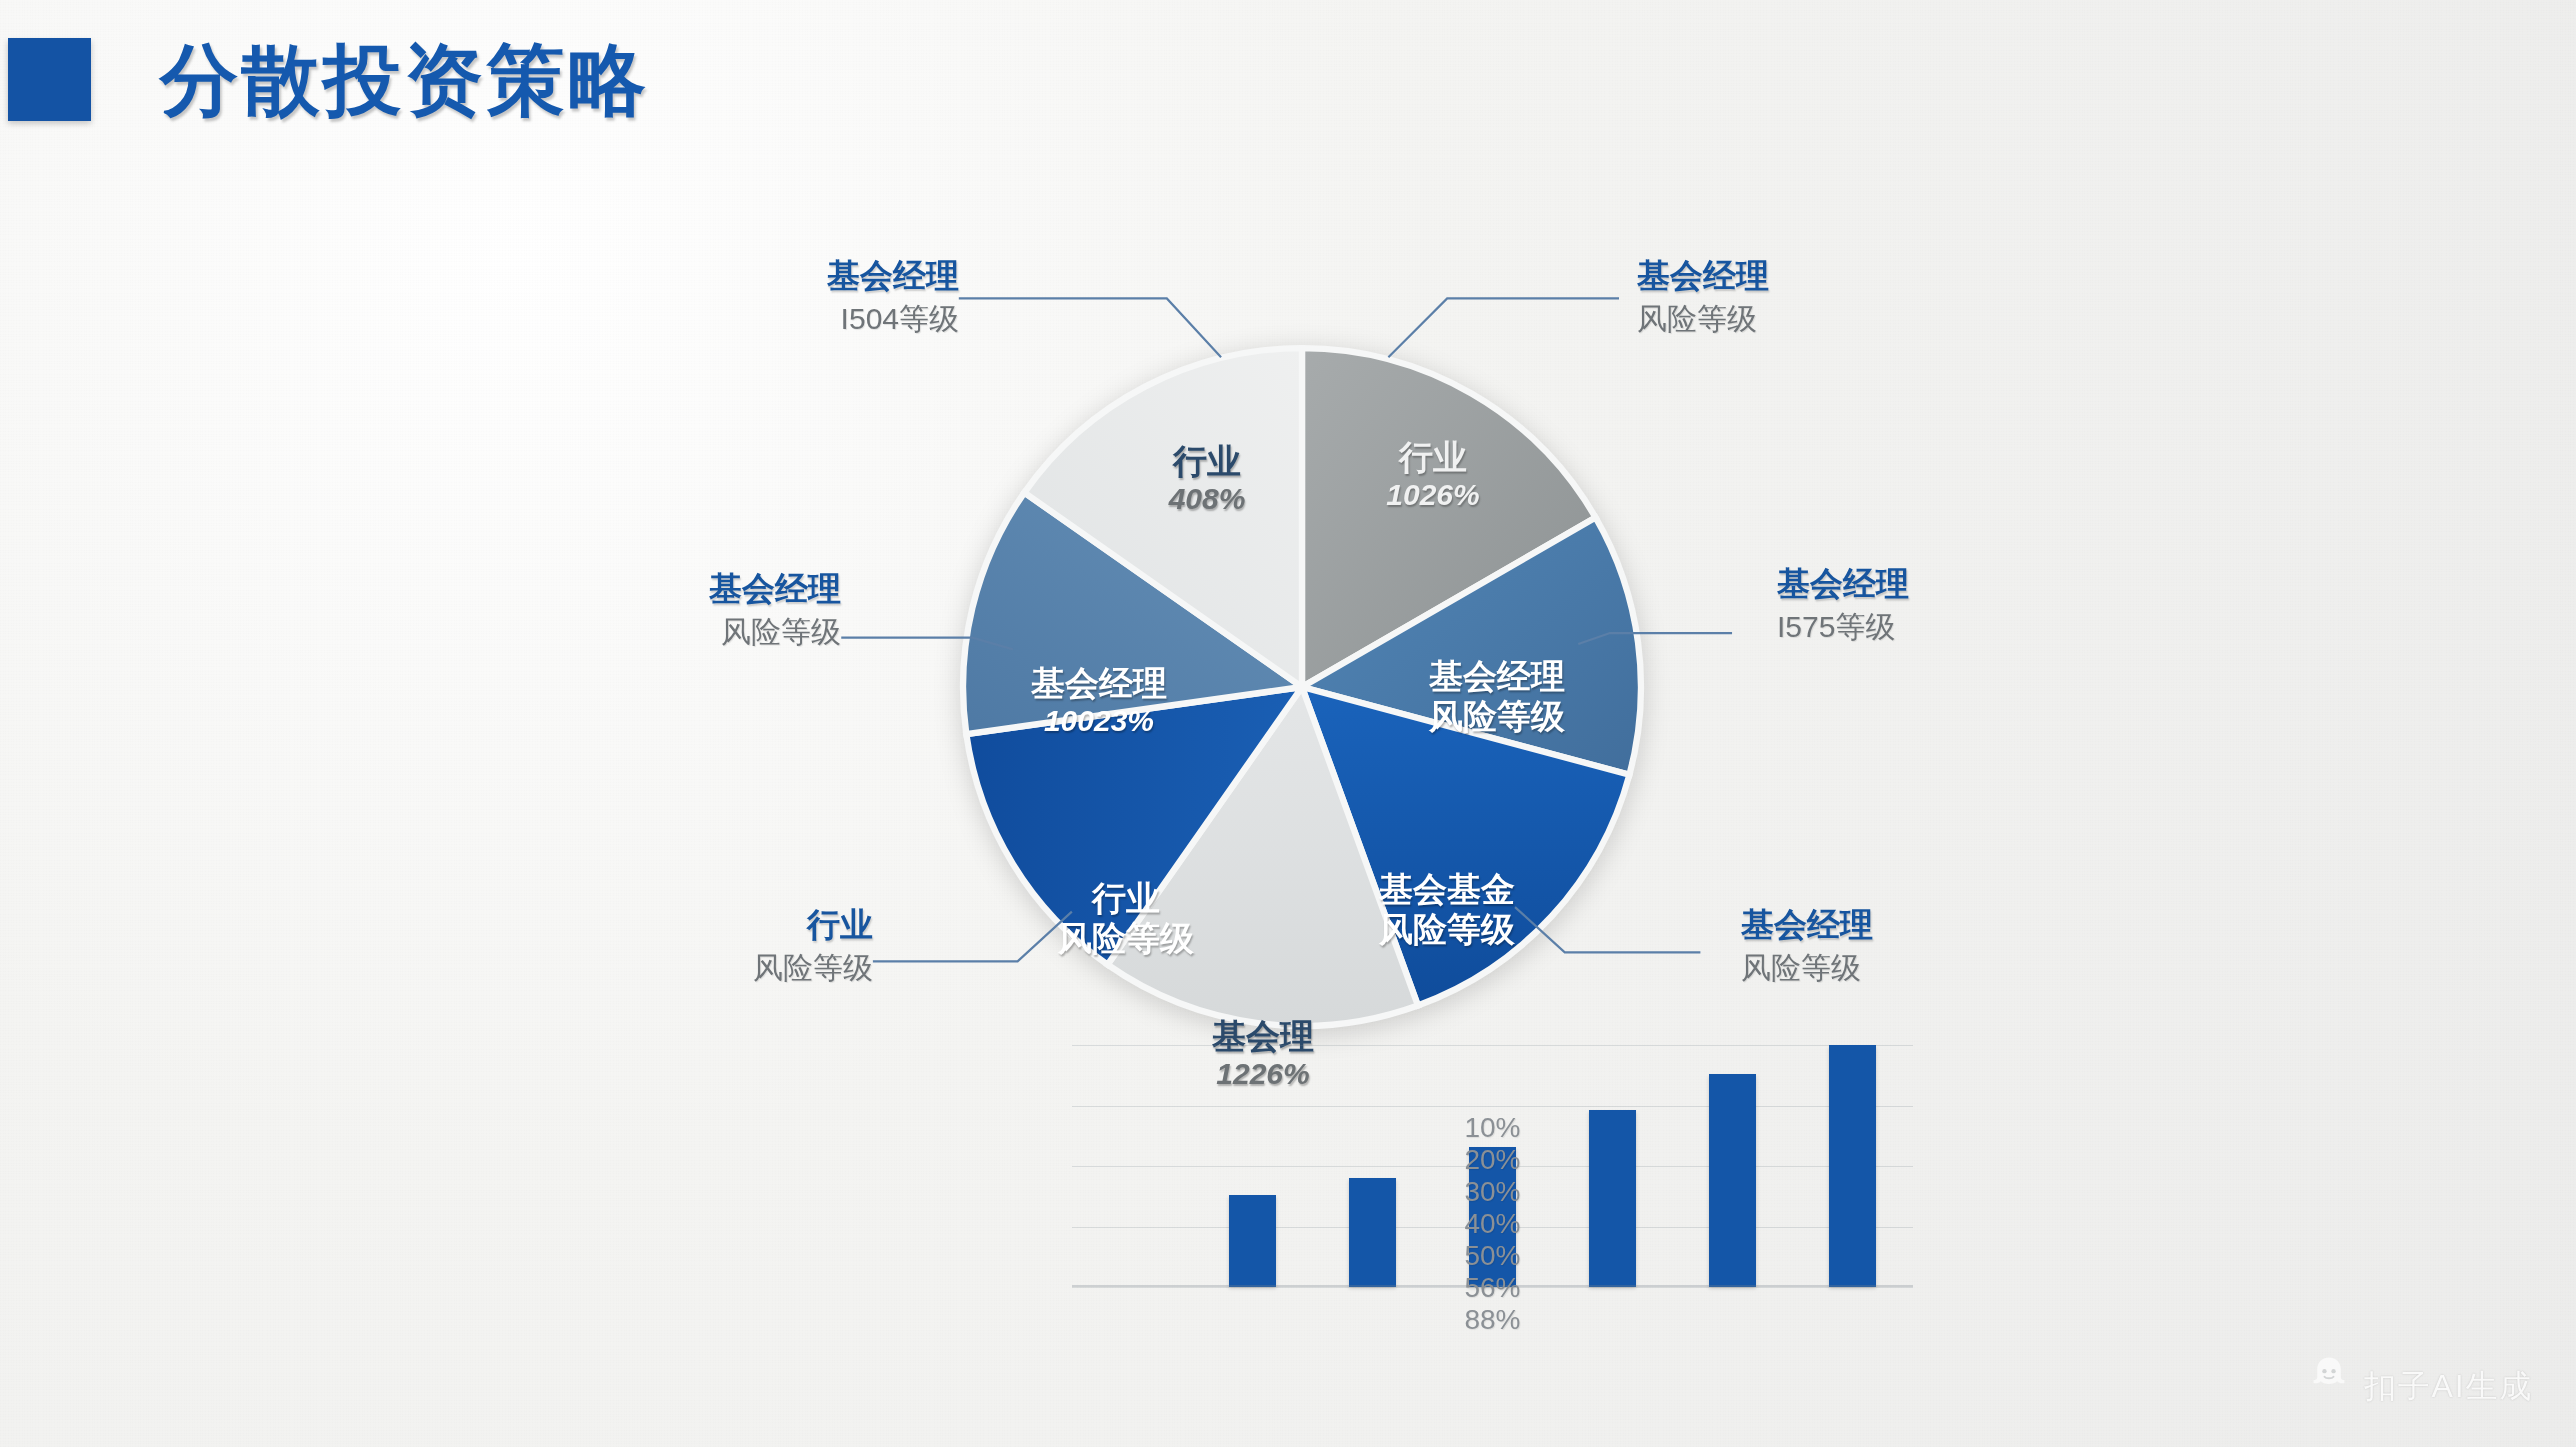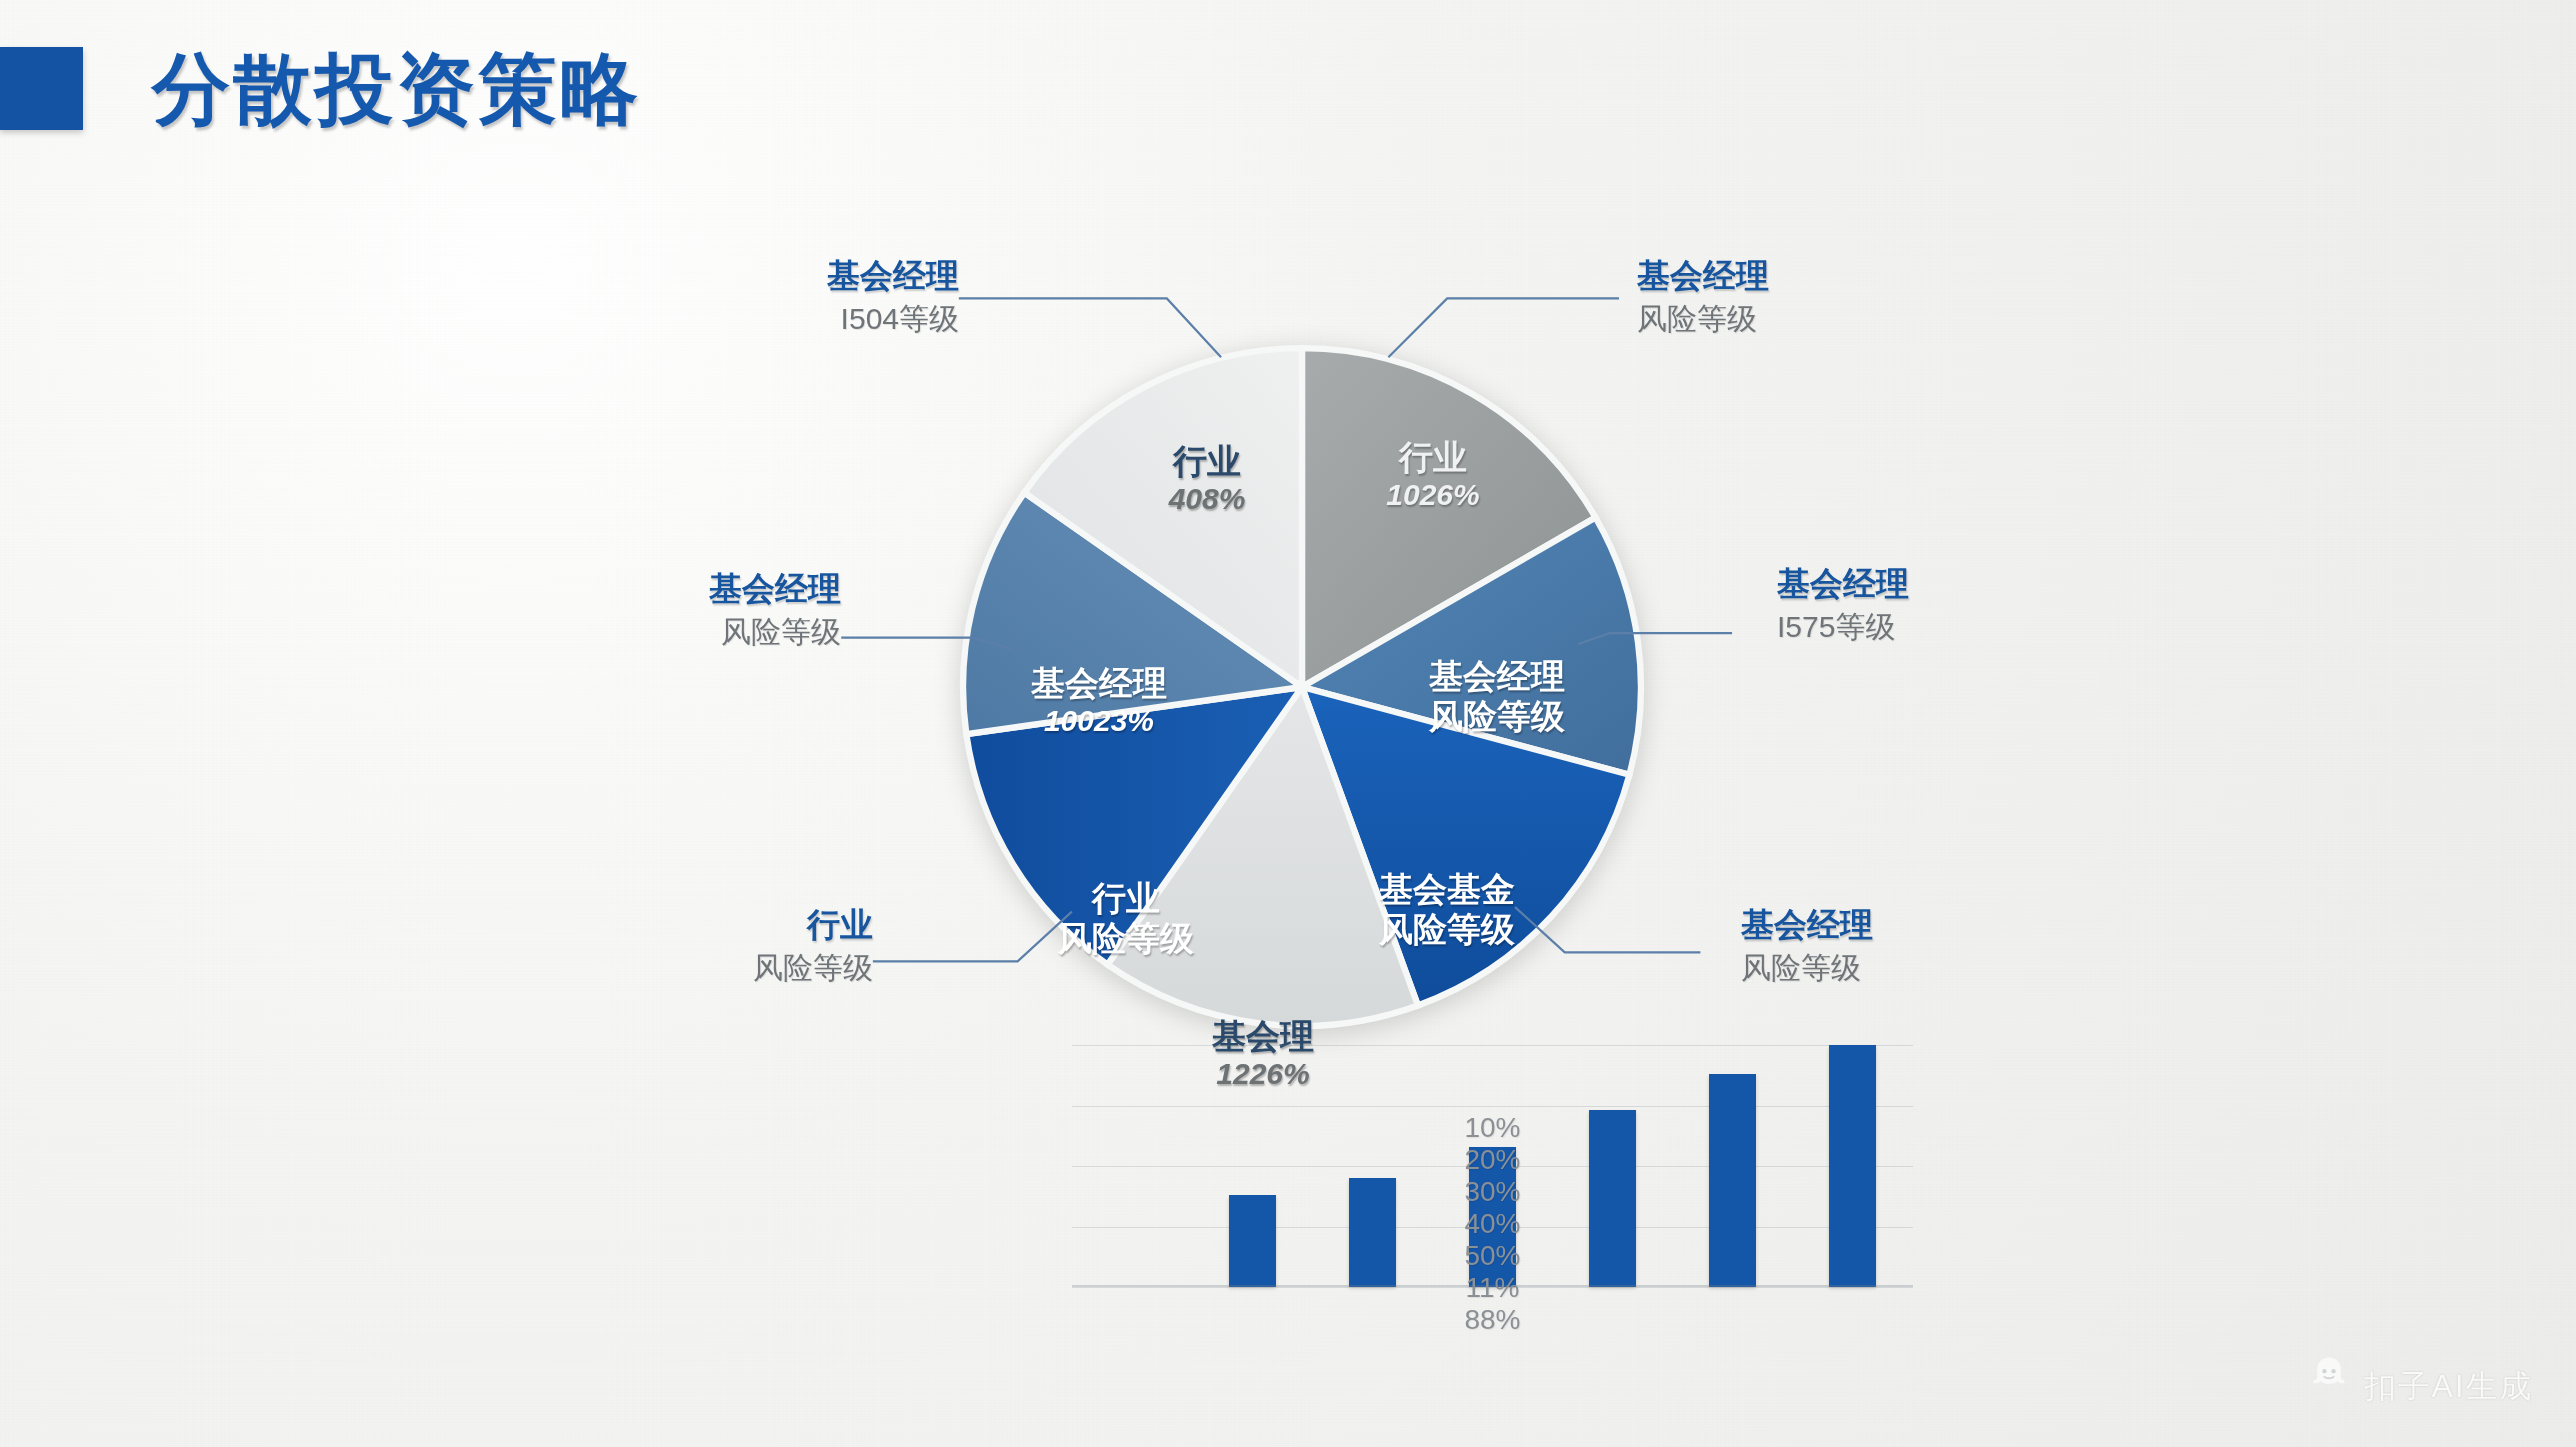--- a/index.html
+++ b/index.html
@@ -19,21 +19,21 @@
   }
   .bg-noise{
     position:absolute;inset:0;z-index:1;opacity:.55;
     background-image:
       repeating-linear-gradient(0deg, rgba(0,0,0,.012) 0 0.9px, transparent 0.9px 2.7px),
       repeating-linear-gradient(90deg, rgba(0,0,0,.012) 0 0.9px, transparent 0.9px 2.7px);
   }
   .stage{position:absolute;inset:0;z-index:5;}
 
   
-  .header{position:absolute;left:0;top:47px;display:flex;align-items:center;}
+  .header{position:absolute;left:0;top:38px;display:flex;align-items:center;padding-left:8px;}
   .title-mark{
     width:83px;height:83px;background:#1453a4;
     box-shadow:0 2.7px 6.3px rgba(0,0,0,.22);
     margin-left:0;
   }
   .title-text{
     margin-left:69px;
     font-size:78px;line-height:1;font-weight:bold;
     color:#1559ae;letter-spacing:3.6px;
     text-shadow:1.8px 2.7px 2.7px rgba(0,0,0,.22);
@@ -274,21 +274,21 @@
           <div class="bar" style="height: 100%; background: rgb(20, 86, 168);"></div>
         </div>
     </div>
     <div class="bar-axis"></div>
     <div class="bar-ticks">
       <span>10%</span>
       <span>20%</span>
       <span>30%</span>
       <span>40%</span>
       <span>50%</span>
-      <span>11%</span>
+      <span>56%</span>
       <span>88%</span>
     </div>
   </div>
 
   <div class="watermark">
     <svg width="40" height="40" viewBox="0 0 44 44">
       <path d="M22 5c-8 0-13 6-13 13v9c0 2-2 3-4 3v3c3 1 6 0 8-2 2 2 5 3 9 3s7-1 9-3c2 2 5 3 8 2v-3c-2 0-4-1-4-3v-9C35 11 30 5 22 5z" fill="#ffffff" opacity=".9"></path>
       <circle cx="17" cy="20" r="2.4" fill="#c9cccd"></circle>
       <circle cx="27" cy="20" r="2.4" fill="#c9cccd"></circle>
       <path d="M17 26c1.6 2.4 8.4 2.4 10 0" stroke="#c9cccd" stroke-width="2" fill="none" stroke-linecap="round"></path>

